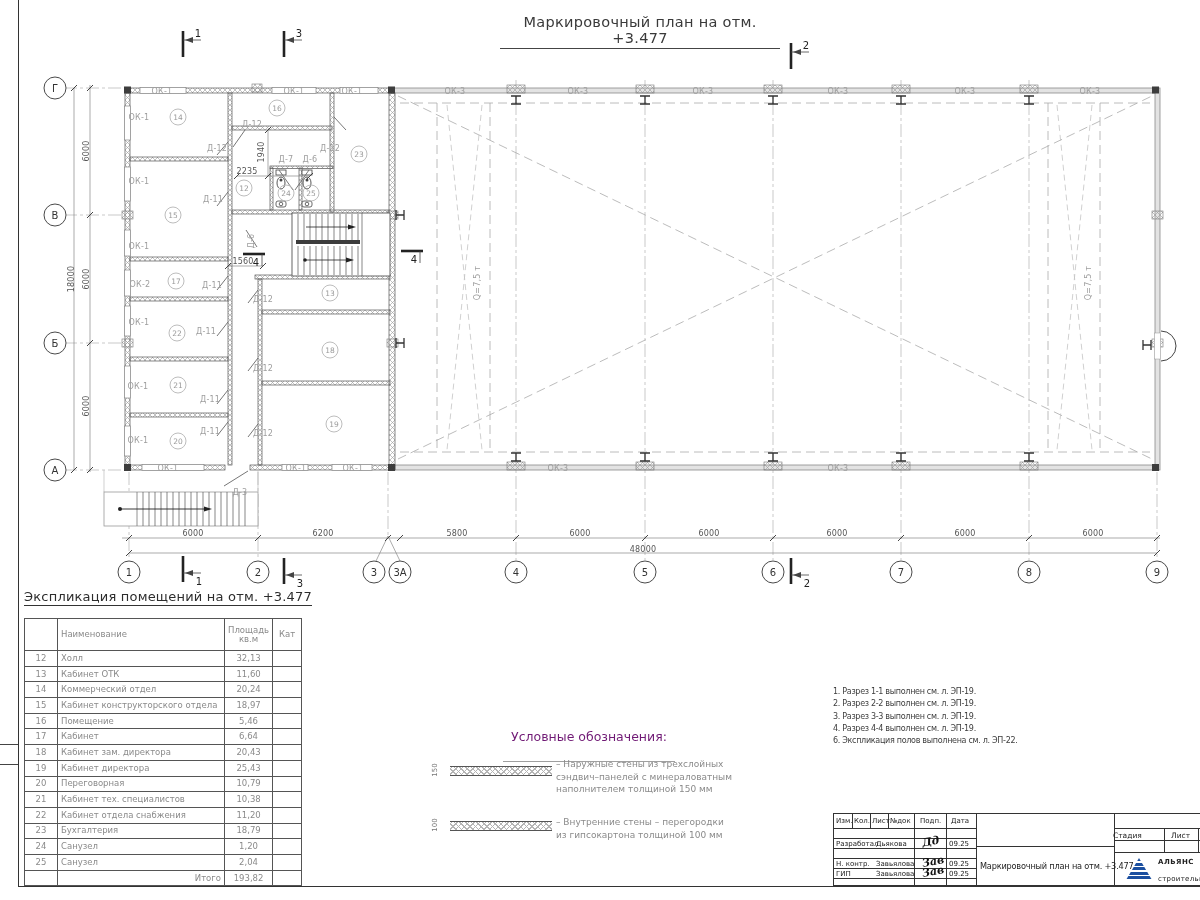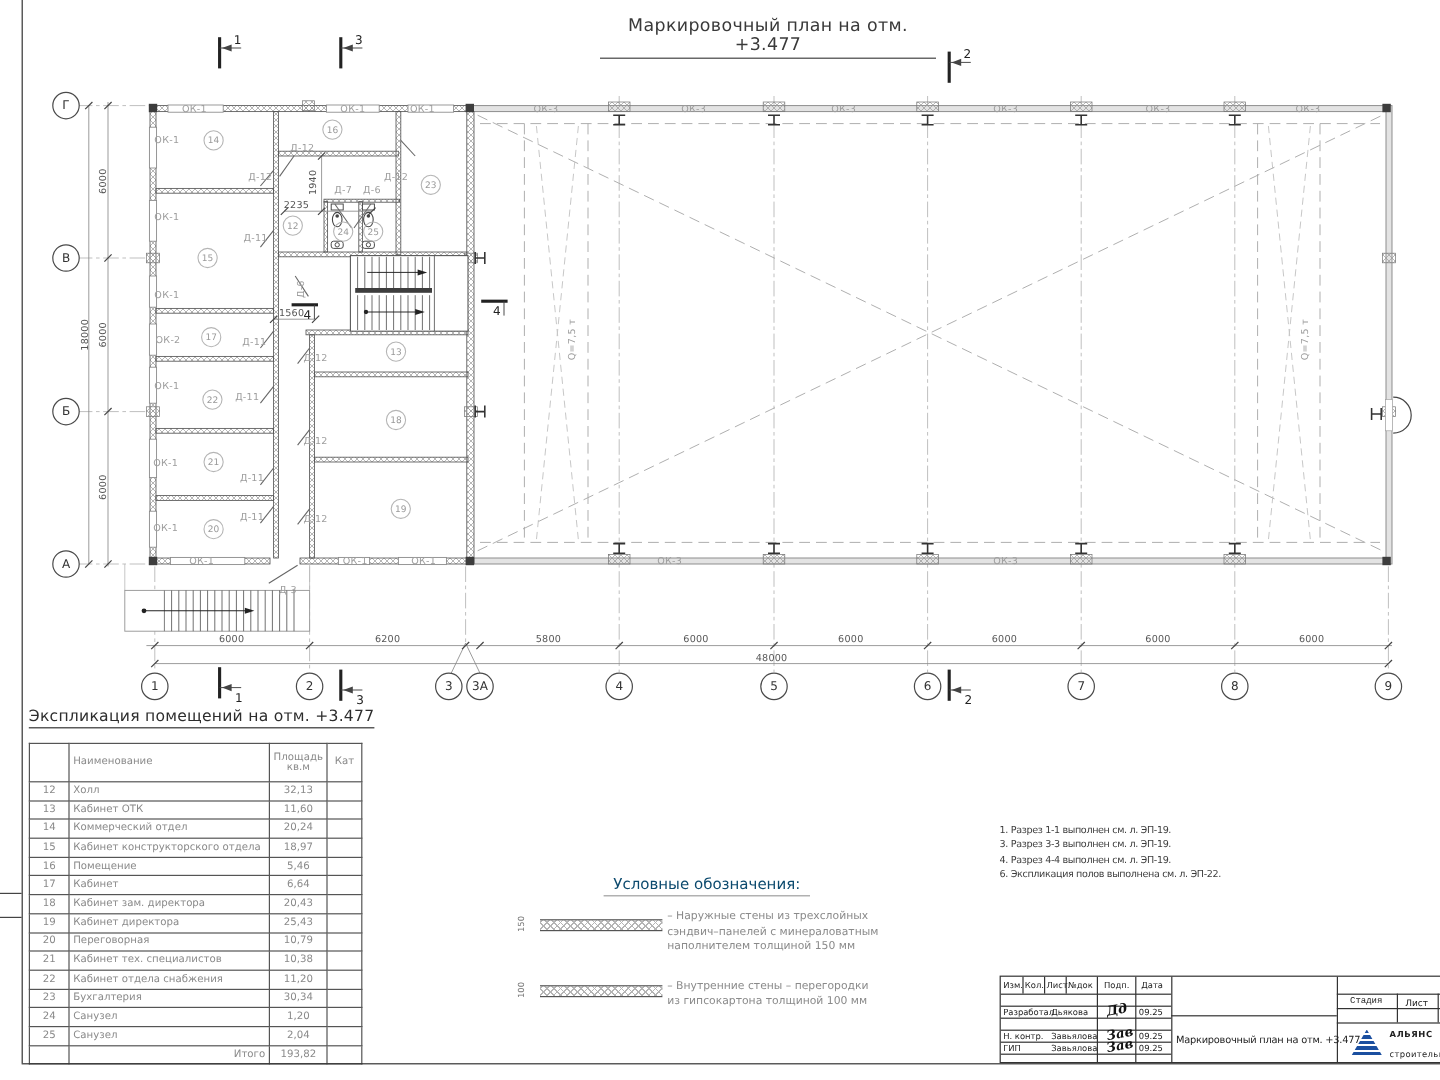--- a/index.html
+++ b/index.html
@@ -18,22 +18,22 @@
   .spec-title{display:inline-block;font-size:13px;color:#2d2d2d;border-bottom:1px solid #333;
       padding-bottom:1px;letter-spacing:.2px;}
   table.spec-t{border-collapse:collapse;table-layout:fixed;margin-top:12px;border:1.5px solid #3a3a3a;}
   table.spec-t td,table.spec-t th{border:1px solid #555;font-size:8.5px;color:#8a8a8a;
       font-weight:normal;padding:0 3px;height:14.7px;line-height:1.05;overflow:hidden;white-space:nowrap;}
   table.spec-t th{height:31px;white-space:normal;}
   .c-num{width:26px;text-align:center;}
   .c-name{width:160px;text-align:left;}
   .c-area{width:40px;text-align:center;margin-left:25px;}
   .c-cat{width:22px;text-align:center;}
-  .legend-title{left:503px;top:729px;width:172px;text-align:center;font-size:12.5px;color:#0c4a6e;
-      border-bottom:1px solid #9f9f9f;padding-bottom:2px;}
+  .legend-title{left:503px;top:729px;width:172px;text-align:center;font-size:12.5px;color:#701a75;
+      border-bottom:1px solid #9f9f9f;padding-bottom:17px;}
   .leg-sym{width:102px;height:8px;border-top:1.2px solid #555;border-bottom:1.2px solid #555;
       background:repeating-linear-gradient(45deg,#b5b5b5 0 1px,transparent 1px 4px),
                  repeating-linear-gradient(-45deg,#b5b5b5 0 1px,transparent 1px 4px);}
   .leg-dim{font-size:7px;color:#777;transform:rotate(-90deg);transform-origin:center;}
   .leg-text{font-size:9px;color:#8a8a8a;line-height:12.5px;white-space:nowrap;}
   .notes{left:833px;top:686px;width:360px;}
   .note-line{font-size:8px;color:#3c3c3c;letter-spacing:-.3px;line-height:12.3px;white-space:nowrap;}
   .tb{left:833px;top:813px;width:407px;height:71px;border:1.3px solid #333;}
   .tb .lh{position:absolute;height:0;border-top:1px solid #333;}
   .tb .lv{position:absolute;width:0;border-left:1px solid #333;}
@@ -558,21 +558,21 @@
         </tr>
         <tr>
           <td class="c-num">22</td>
           <td class="c-name">Кабинет отдела снабжения</td>
           <td class="c-area">11,20</td>
           <td class="c-cat"></td>
         </tr>
         <tr>
           <td class="c-num">23</td>
           <td class="c-name">Бухгалтерия</td>
-          <td class="c-area">30,34</td>
+          <td class="c-area">18,79</td>
           <td class="c-cat"></td>
         </tr>
         <tr>
           <td class="c-num">24</td>
           <td class="c-name">Санузел</td>
           <td class="c-area">1,20</td>
           <td class="c-cat"></td>
         </tr>
         <tr>
           <td class="c-num">25</td>
@@ -604,20 +604,21 @@
     <div class="leg-sym"></div>
   </div>
 <div class="abs leg-dim" style="left:428px;top:821px;">100</div>
 <div class="abs leg-text" id="leg-text-1" style="left:556px;top:816px;">
     <div>– Внутренние стены – перегородки</div>
     <div>из гипсокартона толщиной 100 мм</div>
   </div>
 
 <div class="abs notes" id="notes">
     <div class="note-line">1. Разрез 1-1 выполнен см. л. ЭП-19.</div>
+    <div class="note-line">2. Разрез 2-2 выполнен см. л. ЭП-19.</div>
     <div class="note-line">3. Разрез 3-3 выполнен см. л. ЭП-19.</div>
     <div class="note-line">4. Разрез 4-4 выполнен см. л. ЭП-19.</div>
     <div class="note-line">6. Экспликация полов выполнена см. л. ЭП-22.</div>
   </div>
 
 <div class="abs tb">
   <div class="lh" style="left:0;top:14px;width:142px;"></div>
   <div class="lh" style="left:0;top:24px;width:142px;"></div>
   <div class="lh" style="left:0;top:34px;width:142px;"></div>
   <div class="lh" style="left:0;top:44px;width:142px;"></div>
@@ -654,21 +655,21 @@
   <span class="sig" style="left:88px;top:41px;">Зав</span>
   <span style="left:115px;top:45.5px;">09.25</span>
 
   <span style="left:2px;top:55.5px;">ГИП</span>
   <span style="left:42px;top:55.5px;">Завьялова</span>
   <span class="sig" style="left:88px;top:51px;">Зав</span>
   <span style="left:115px;top:55.5px;">09.25</span>
 
   <span class="doct" style="left:146px;top:47px;width:134px;text-align:center;">Маркировочный план на отм. +3.477</span>
 
-  <span style="left:291px;top:16.5px;font-size:7.5px;font-family:Liberation Mono, monospace;">Стадия</span>
+  <span style="left:279px;top:16.5px;font-size:7.5px;">Стадия</span>
   <span style="left:337px;top:16.5px;font-size:7.5px;">Лист</span>
 
   <div class="logo-tri" style="left:292px;top:44px;"></div>
   <span class="logo-name" style="left:324px;top:44px;">АЛЬЯНС</span>
   <span class="logo-sub" style="left:324px;top:61px;">строительная компания</span>
 </div>
 
 <div class="abs frame-left"></div>
 <div class="abs frame-bottom"></div>
 <div class="abs fold" style="top:744px;"></div>

